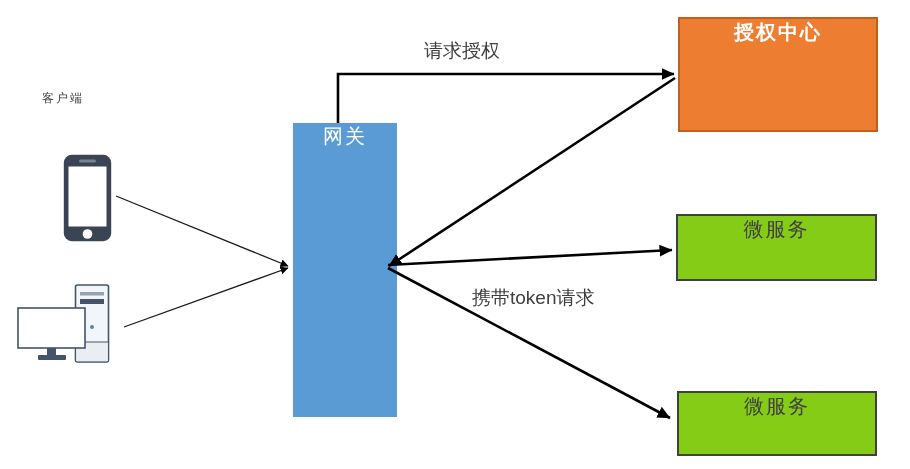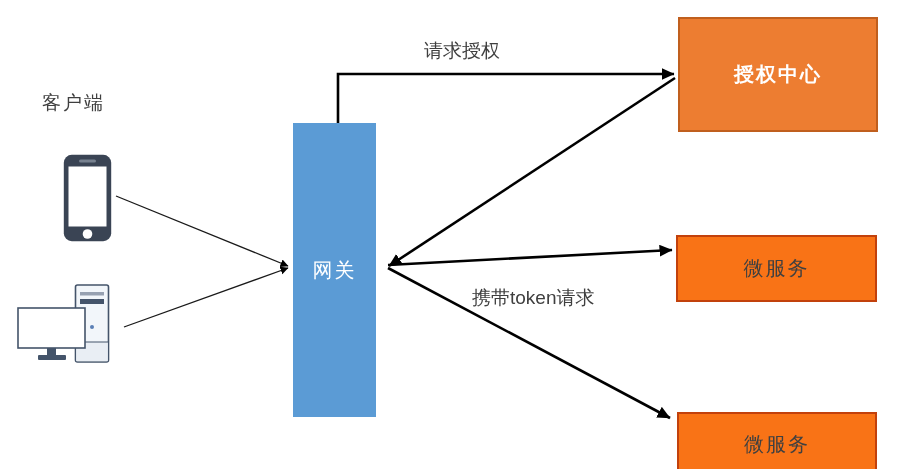--- a/index.html
+++ b/index.html
@@ -5,47 +5,46 @@
   html,body{margin:0;padding:0;background:#ffffff;}
   .canvas{
     position:relative;
     width:910px;height:469px;
     background:#ffffff;
     font-family:"Liberation Sans","DejaVu Sans",sans-serif;
     overflow:hidden;
   }
   .node{
     position:absolute;
-    display:flex;align-items:center;justify-content:center;
+    display:flex;justify-content:center;
     box-sizing:border-box;
     font-size:20px;
     letter-spacing:2px;
   }
   .node-gateway{
-    left:293px;top:123px;width:83px;height:294px;
+    left:293px;top:123px;width:104px;height:294px;
     background:#5B9BD5;color:#ffffff;
   }
   .node-auth{
     left:678px;top:17px;width:200px;height:115px;
     background:#ED7D31;border:2px solid #C05F1E;
     color:#ffffff;font-weight:bold;
   }
   .node-micro{
-    background:#f97316;border:2px solid #c2410c;
+    background:#84cc16;border:2px solid #404040;
     color:#404040;
-    margin-top:21px;
   }
   .node-micro-top{left:676px;top:214px;width:201px;height:67px;}
   .node-micro-bottom{left:677px;top:391px;width:200px;height:65px;}
   .edge-label{
     position:absolute;
     color:#3F3F3F;font-size:19px;
     white-space:nowrap;
   }
-  .label-client{left:42px;top:90px;font-size:19px;letter-spacing:2px;}
+  .label-client{left:42px;top:90px;font-size:12px;letter-spacing:2px;}
   .label-request-auth{left:424px;top:38px;}
   .label-issue-token{left:461px;top:157px;}
   .label-carry-token{left:472px;top:285px;}
   .overlay{
     position:absolute;left:0;top:0;width:910px;height:469px;
     pointer-events:none;
   }
   .icon-svg{position:absolute;}
   .icon-phone{left:63px;top:154px;}
   .icon-computer{left:16px;top:283px;}

